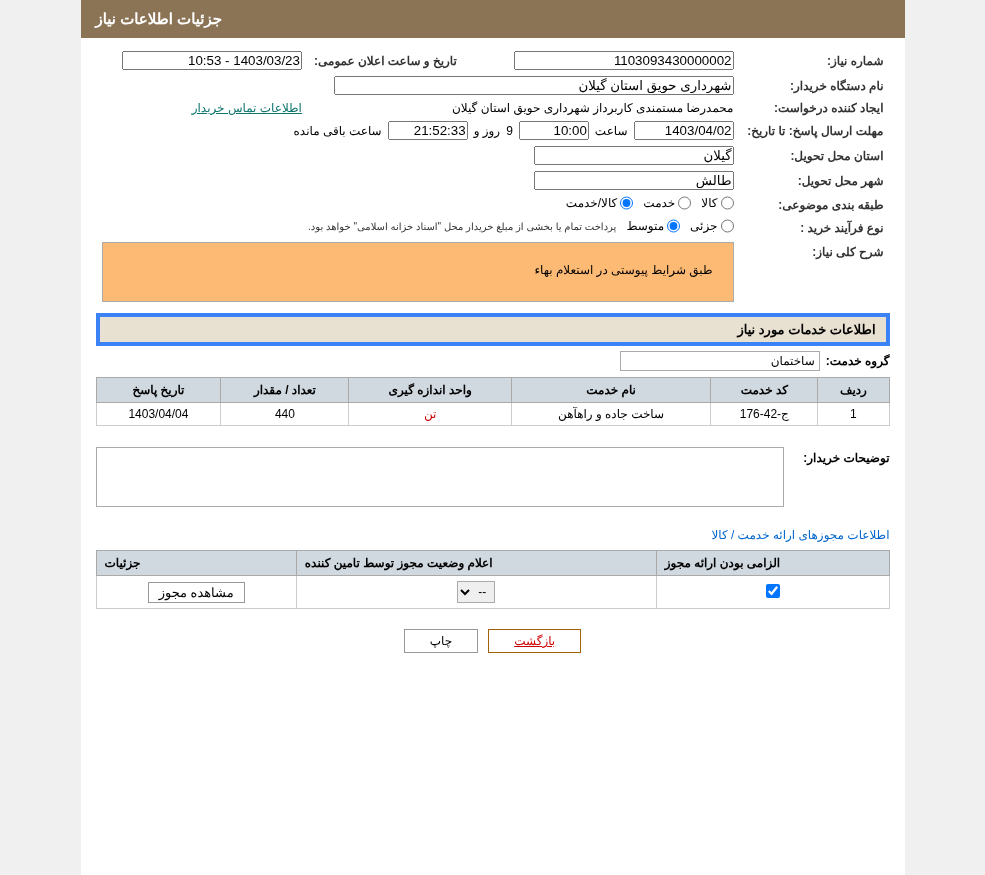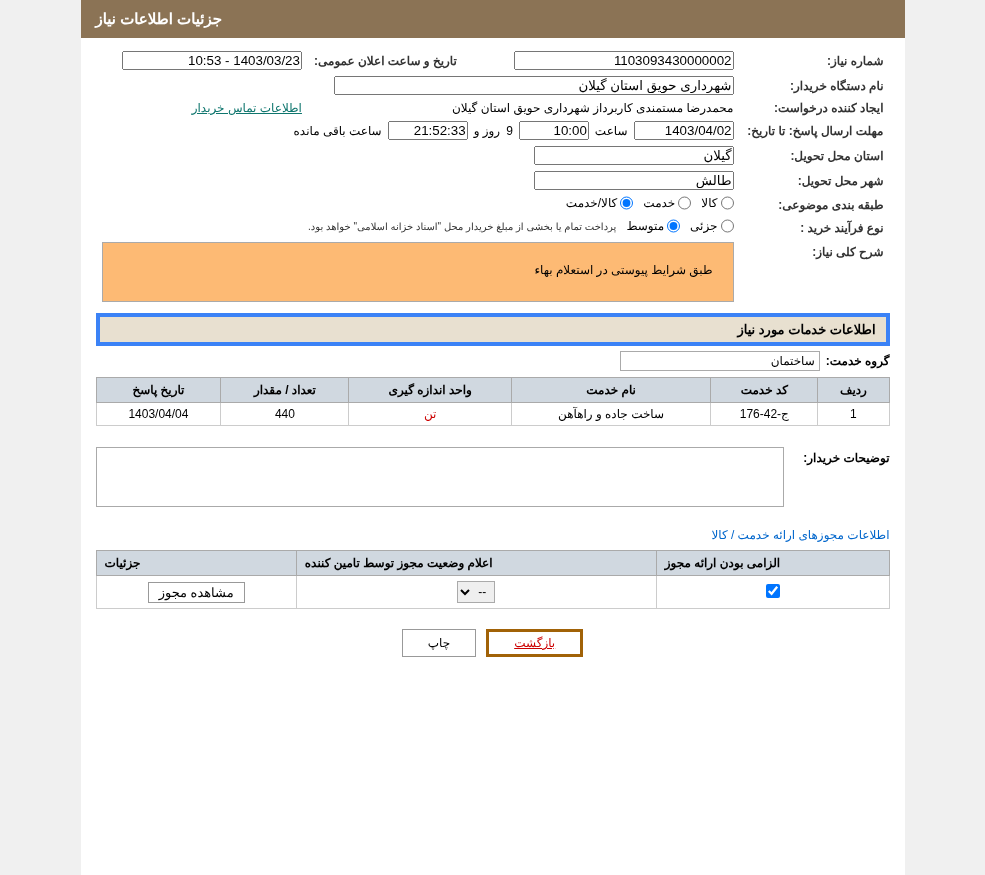--- a/index.html
+++ b/index.html
@@ -184,21 +184,21 @@
     .btn-print {
       background: #fff;
       border: 1px solid #999;
       padding: 4px 25px;
       cursor: pointer;
       font-family: Tahoma, Arial, sans-serif;
       font-size: 12px;
     }
     .btn-back {
       background: #fff;
-      border: 3px solid #a16207;
+      border: 1px solid #a16207;
       padding: 4px 25px;
       cursor: pointer;
       font-family: Tahoma, Arial, sans-serif;
       font-size: 12px;
       color: #cc0000;
       text-decoration: underline;
     }
     .date-time-row {
       display: flex;
       align-items: center;

